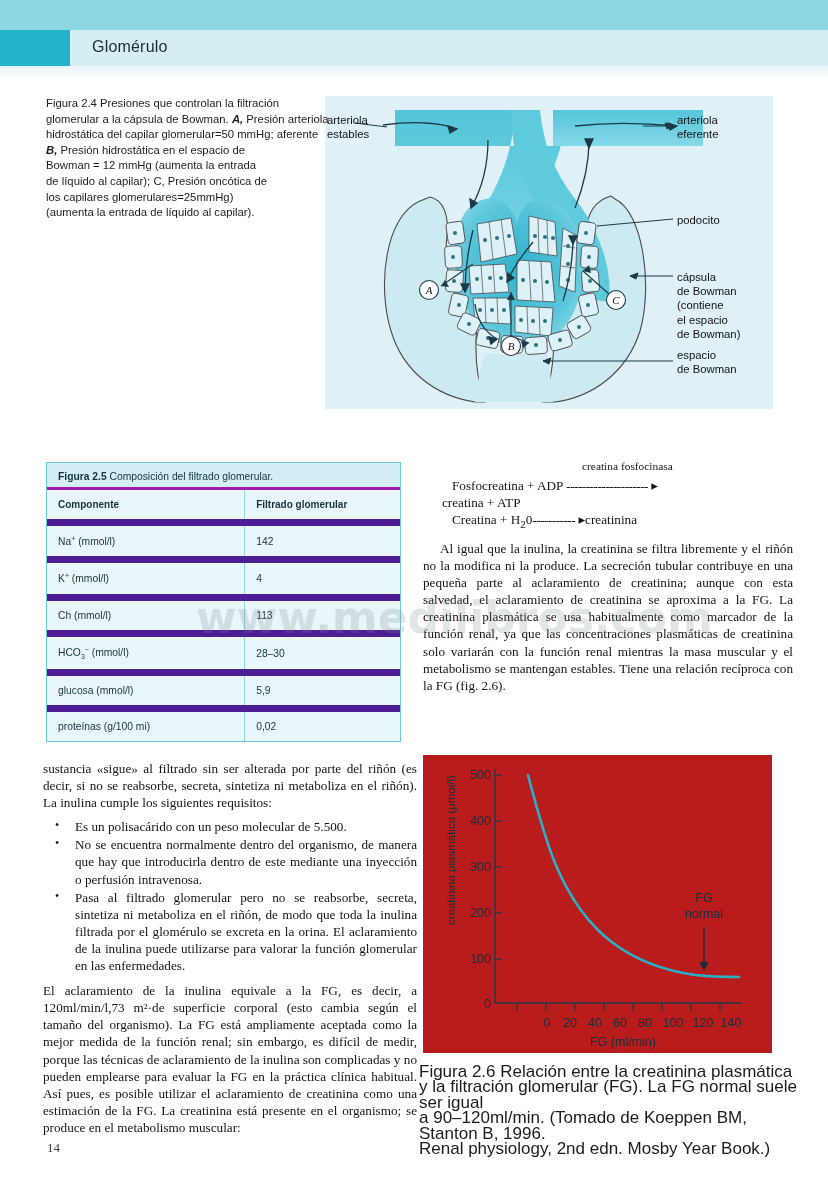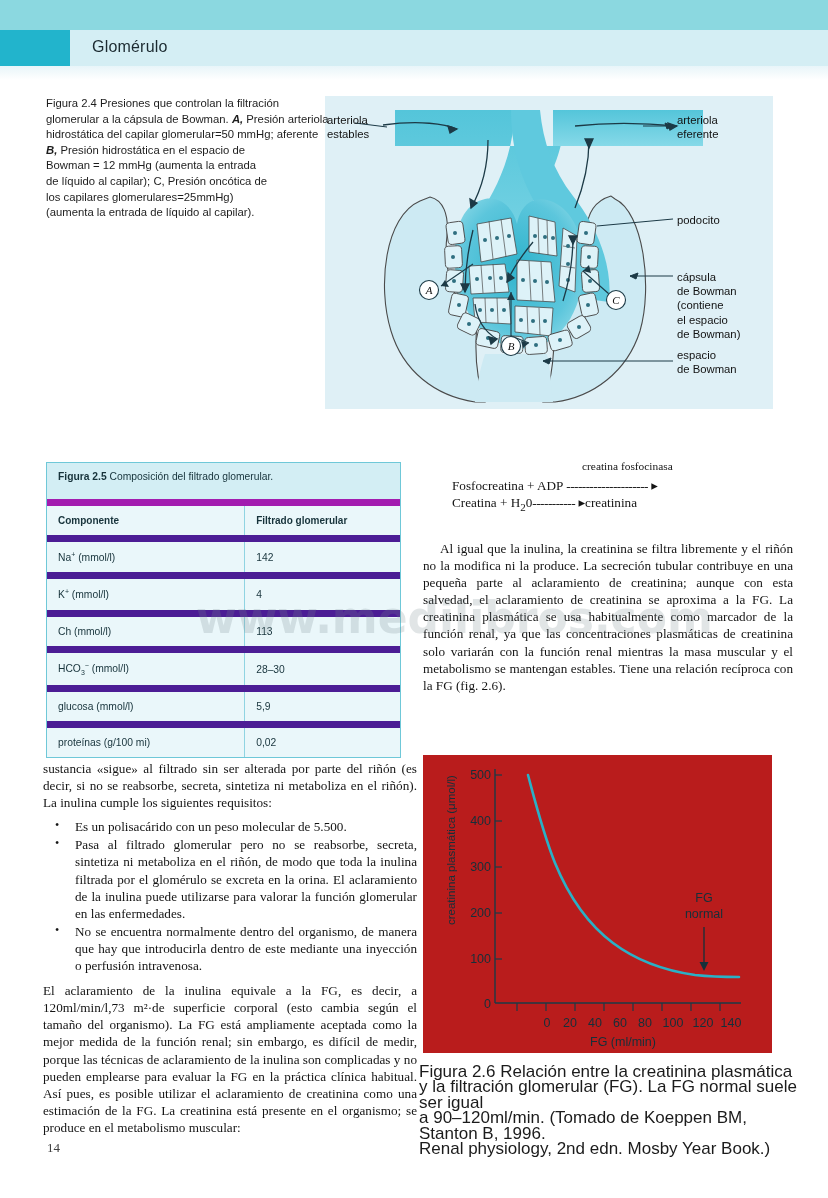--- a/index.html
+++ b/index.html
@@ -85,25 +85,25 @@
   .fig25 {
     position: absolute;
     top: 462px; left: 46px;
     width: 355px;
     border: 1px solid #6fc8d8;
     background: #eaf7fa;
     box-sizing: border-box;
     z-index: 5;
   }
   .t25-title {
-    padding: 8px 11px 17px;
+    padding: 8px 11px 5px;
     font-size: 10.3px;
     color: #17333b;
     background: #d3eef4;
-    border-bottom: 7px solid #a21caf;
+    border-bottom: 3px solid #a21caf;
   }
   .t25-title b { font-weight: bold; }
   table.t25 {
     width: 100%;
     border-collapse: collapse;
     background: #eaf7fa;
   }
   table.t25 th, table.t25 td {
     text-align: left;
     padding: 9px 11px;
@@ -461,34 +461,35 @@
   </table>
 </div>
 
 <div class="eqbox serif">
   <div class="eq-enz">creatina fosfocinasa</div>
   <div class="eq-r1">
     <span>Fosfocreatina + ADP</span>
     <span class="dash">---------------------</span>
     <span>▸</span>
   </div>
+  <div class="eq-r2">creatina + ATP</div>
   <div class="eq-r3">
     <span>Creatina + H</span><sub>2</sub><span>0</span><span class="dash">-----------</span>
     <span>▸</span><span>creatinina</span>
   </div>
 </div>
 
 <div class="col-right-top serif indent">Al igual que la inulina, la creatinina se filtra libremente y el riñón no la modifica ni la produce. La secreción tubular contribuye en una pequeña parte al aclaramiento de creatinina; aunque con esta salvedad, el aclaramiento de creatinina se aproxima a la FG. La creatinina plasmática se usa habitualmente como marcador de la función renal, ya que las concentraciones plasmáticas de creatinina solo variarán con la función renal mientras la masa muscular y el metabolismo se mantengan estables. Tiene una relación recíproca con la FG (fig. 2.6).</div>
 
 <div class="col-left-bot serif">
   <p>sustancia «sigue» al filtrado sin ser alterada por parte del riñón (es decir, si no se reabsorbe, secreta, sintetiza ni metaboliza en el riñón). La inulina cumple los siguientes requisitos:</p>
   <ul class="bul">
     <li>Es un polisacárido con un peso molecular de 5.500.</li>
+    <li>No se encuentra normalmente dentro del organismo, de manera que hay que introducirla dentro de este mediante una inyección o perfusión intravenosa.</li>
     <li>Pasa al filtrado glomerular pero no se reabsorbe, secreta, sintetiza ni metaboliza en el riñón, de modo que toda la inulina filtrada por el glomérulo se excreta en la orina. El aclaramiento de la inulina puede utilizarse para valorar la función glomerular en las enfermedades.</li>
-    <li>No se encuentra normalmente dentro del organismo, de manera que hay que introducirla dentro de este mediante una inyección o perfusión intravenosa.</li>
   </ul>
   <p>El aclaramiento de la inulina equivale a la FG, es decir, a 120ml/min/l,73 m²·de superficie corporal (esto cambia según el tamaño del organismo). La FG está ampliamente aceptada como la mejor medida de la función renal; sin embargo, es difícil de medir, porque las técnicas de aclaramiento de la inulina son complicadas y no pueden emplearse para evaluar la FG en la práctica clínica habitual. Así pues, es posible utilizar el aclaramiento de creatinina como una estimación de la FG. La creatinina está presente en el organismo; se produce en el metabolismo muscular:</p>
 </div>
 
 <div class="fig26">
   <svg width="349" height="298" viewBox="0 0 349 298">
 
     <line x1="72" y1="14" x2="72" y2="248" stroke="#1c3a46" stroke-width="1.4"></line>
 
     <line x1="72" y1="248" x2="318" y2="248" stroke="#1c3a46" stroke-width="1.4"></line>

